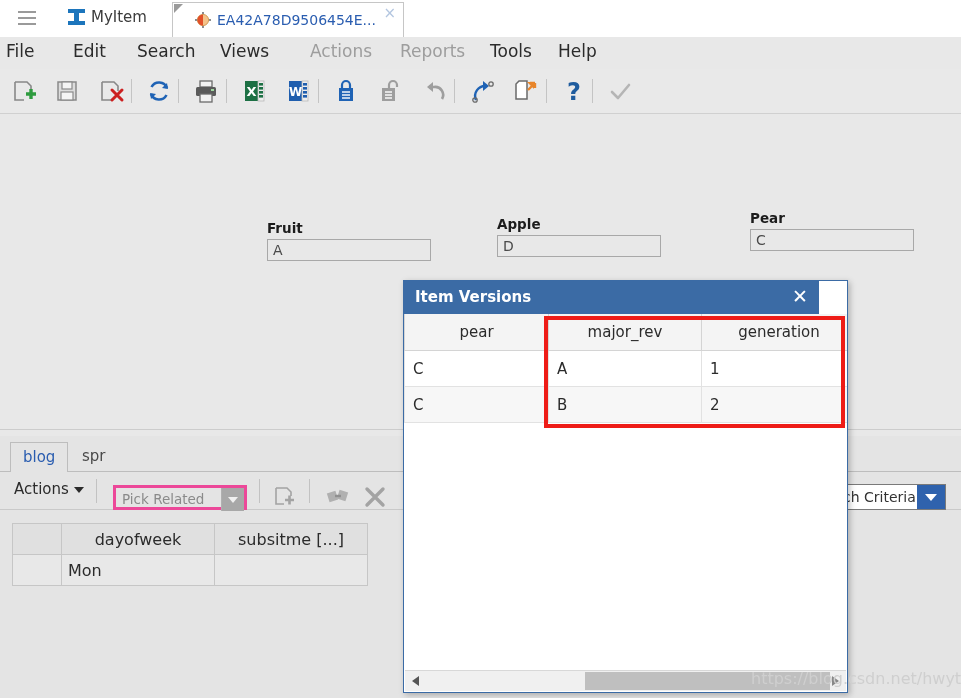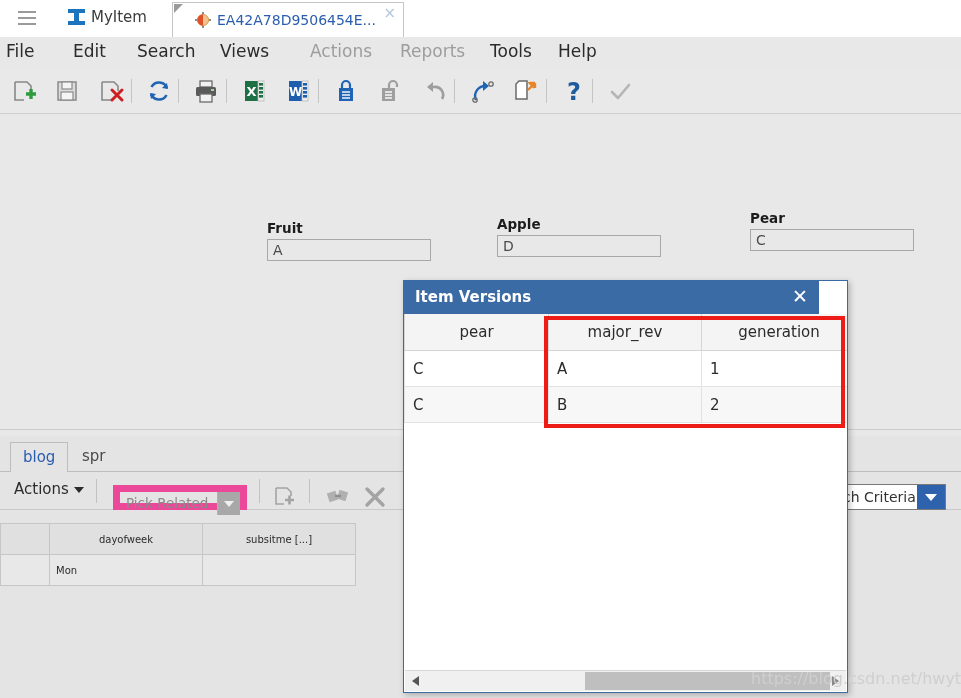--- a/index.html
+++ b/index.html
@@ -240,21 +240,21 @@
   .ptb-sep {
     position: absolute;
     top: 6px;
     width: 1px; height: 24px;
     background: #c2c2c2;
   }
   #pick-related {
     position: absolute;
     left: 113px; top: 485px;
     width: 134px; height: 25px;
-    border: 7px solid #ec4899;
+    border: 3px solid #ec4899;
     background: #e4e4e4;
     box-sizing: border-box;
     cursor: pointer;
   }
   #pick-related-text {
     position: absolute;
     left: 6px; top: 3px;
     font-size: 13.5px;
     color: #8a8a8a;
   }
@@ -311,21 +311,22 @@
   }
 
   
   #panel-grid {
     position: absolute;
     left: 0; top: 87px;
     width: 961px;
   }
   #panel-grid table {
     border-collapse: collapse;
-    font-size: 10px;
+    font-size: 16px;
+    margin-left: 12px;
   }
   #panel-grid th {
     background: #e0e0e0;
     border: 1px solid #c6c6c6;
     font-weight: normal;
     color: #2b2b2b;
     height: 30px;
     padding: 0 6px;
   }
   #panel-grid td {

